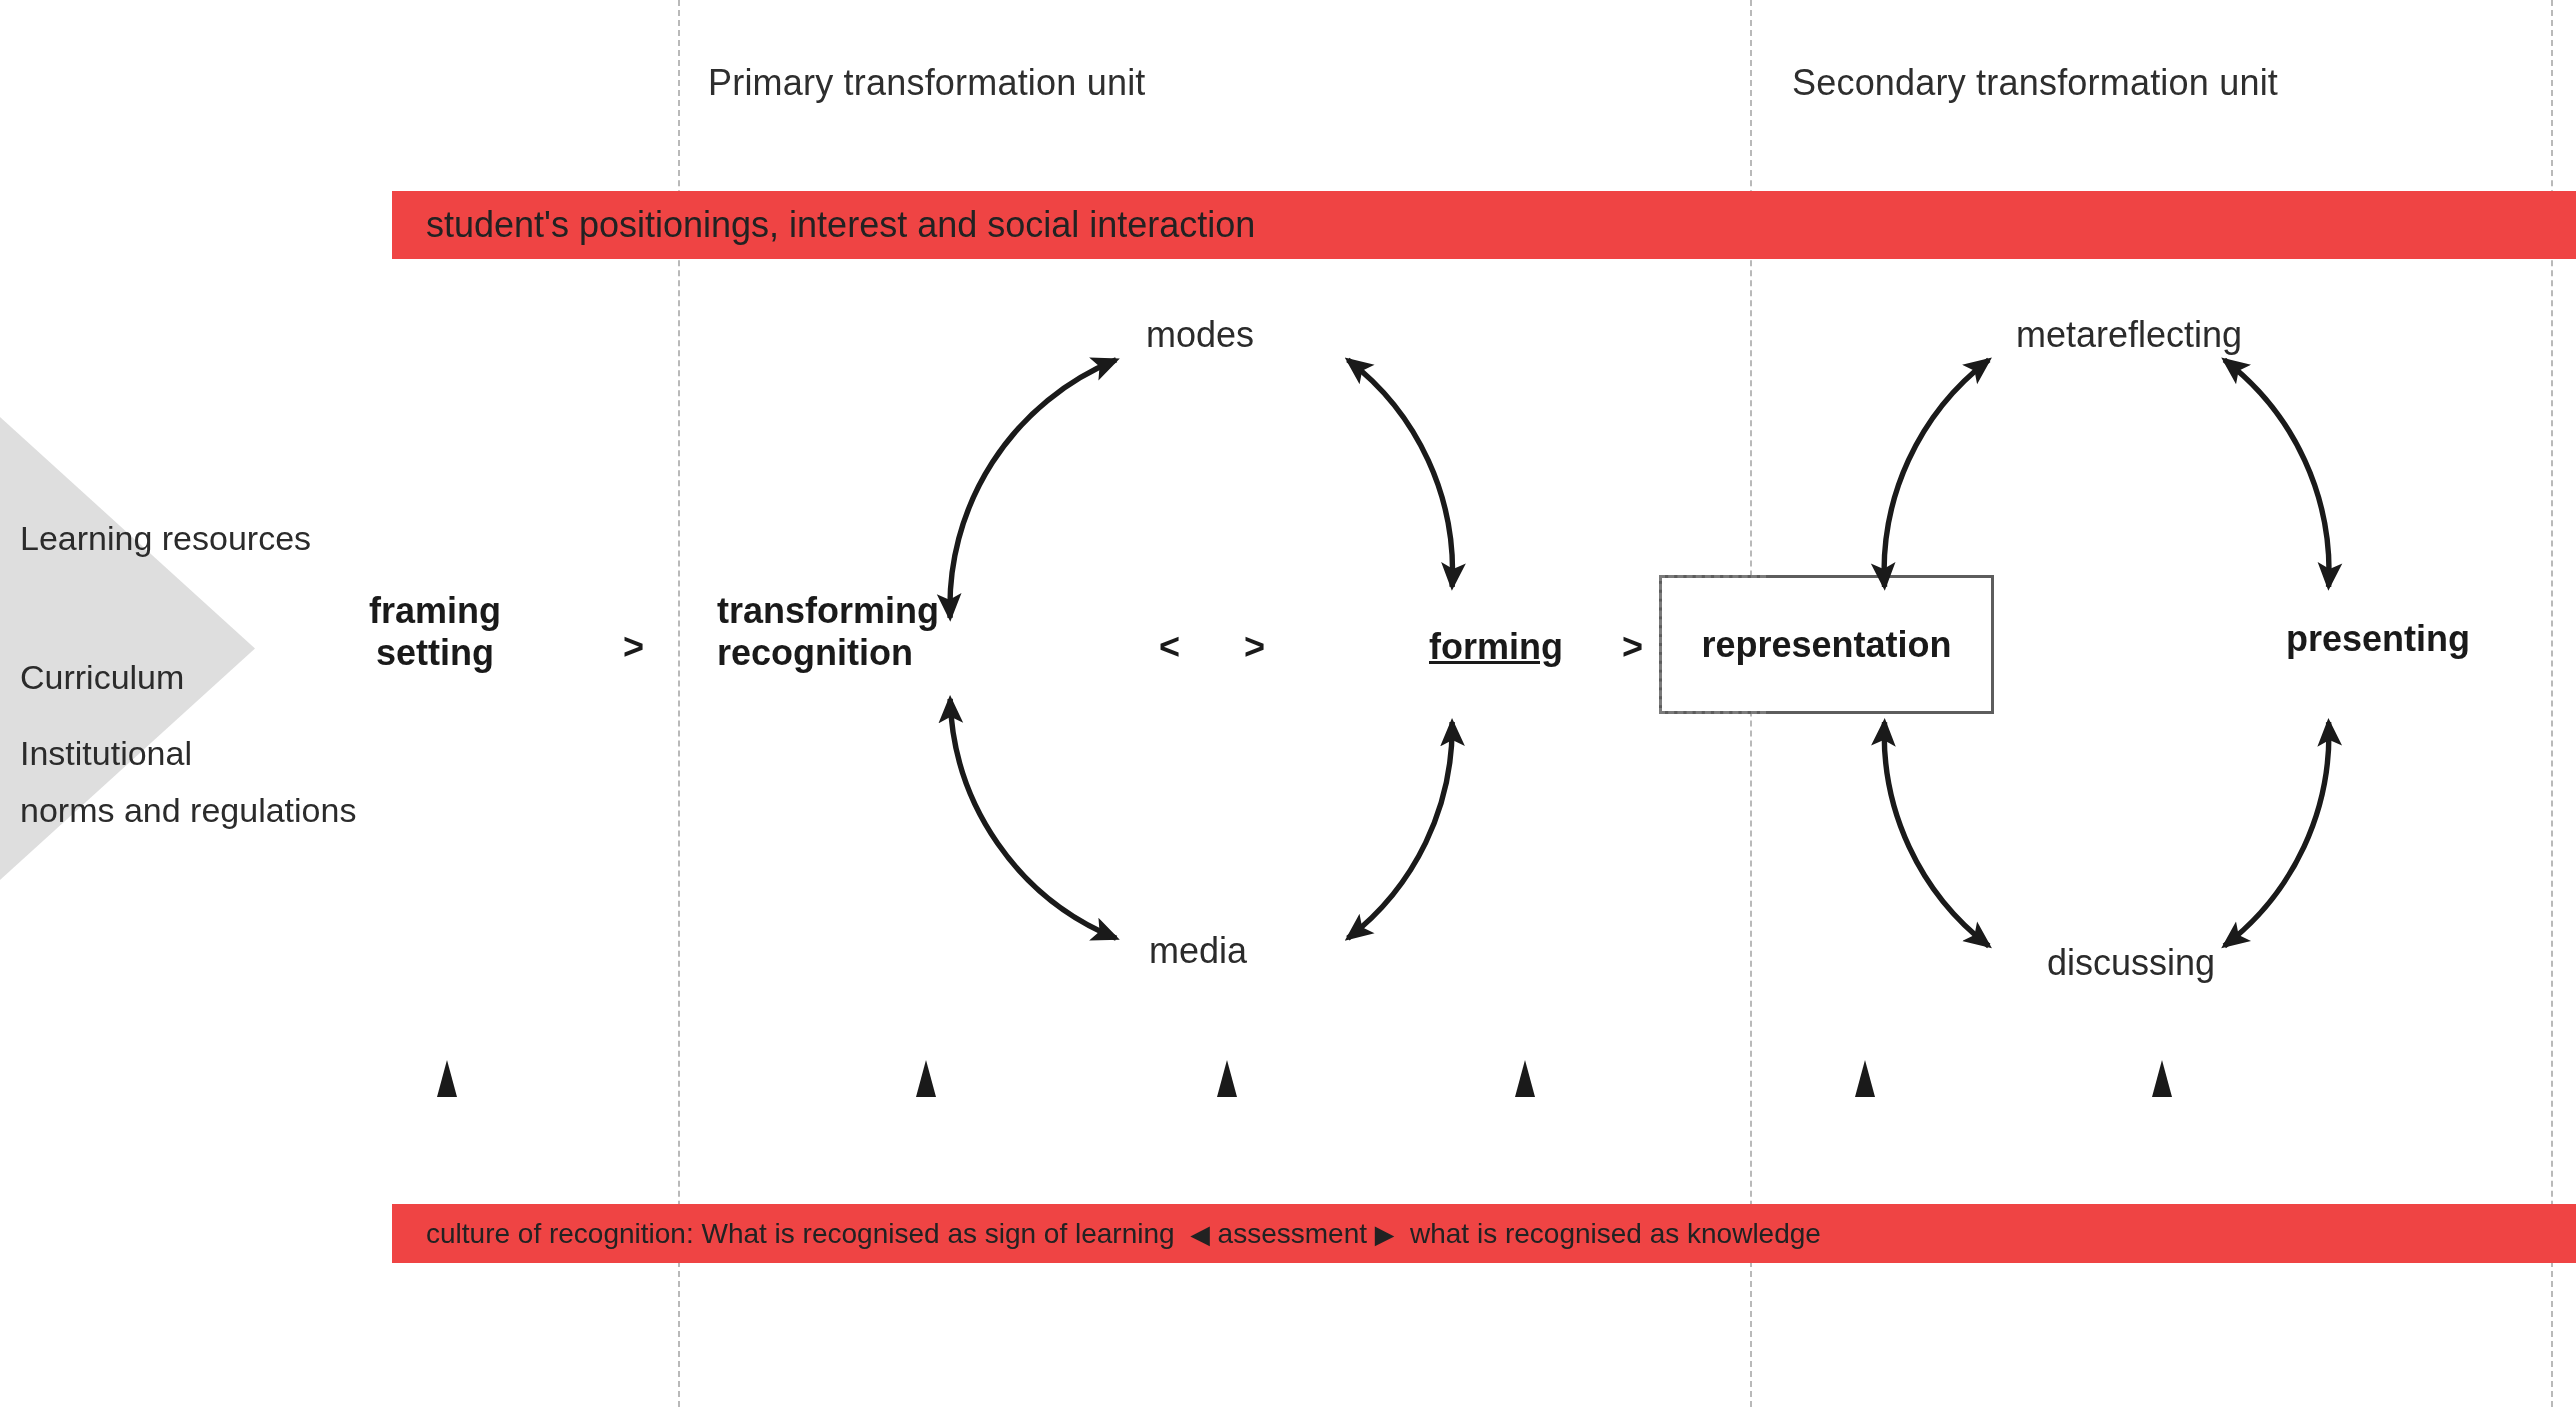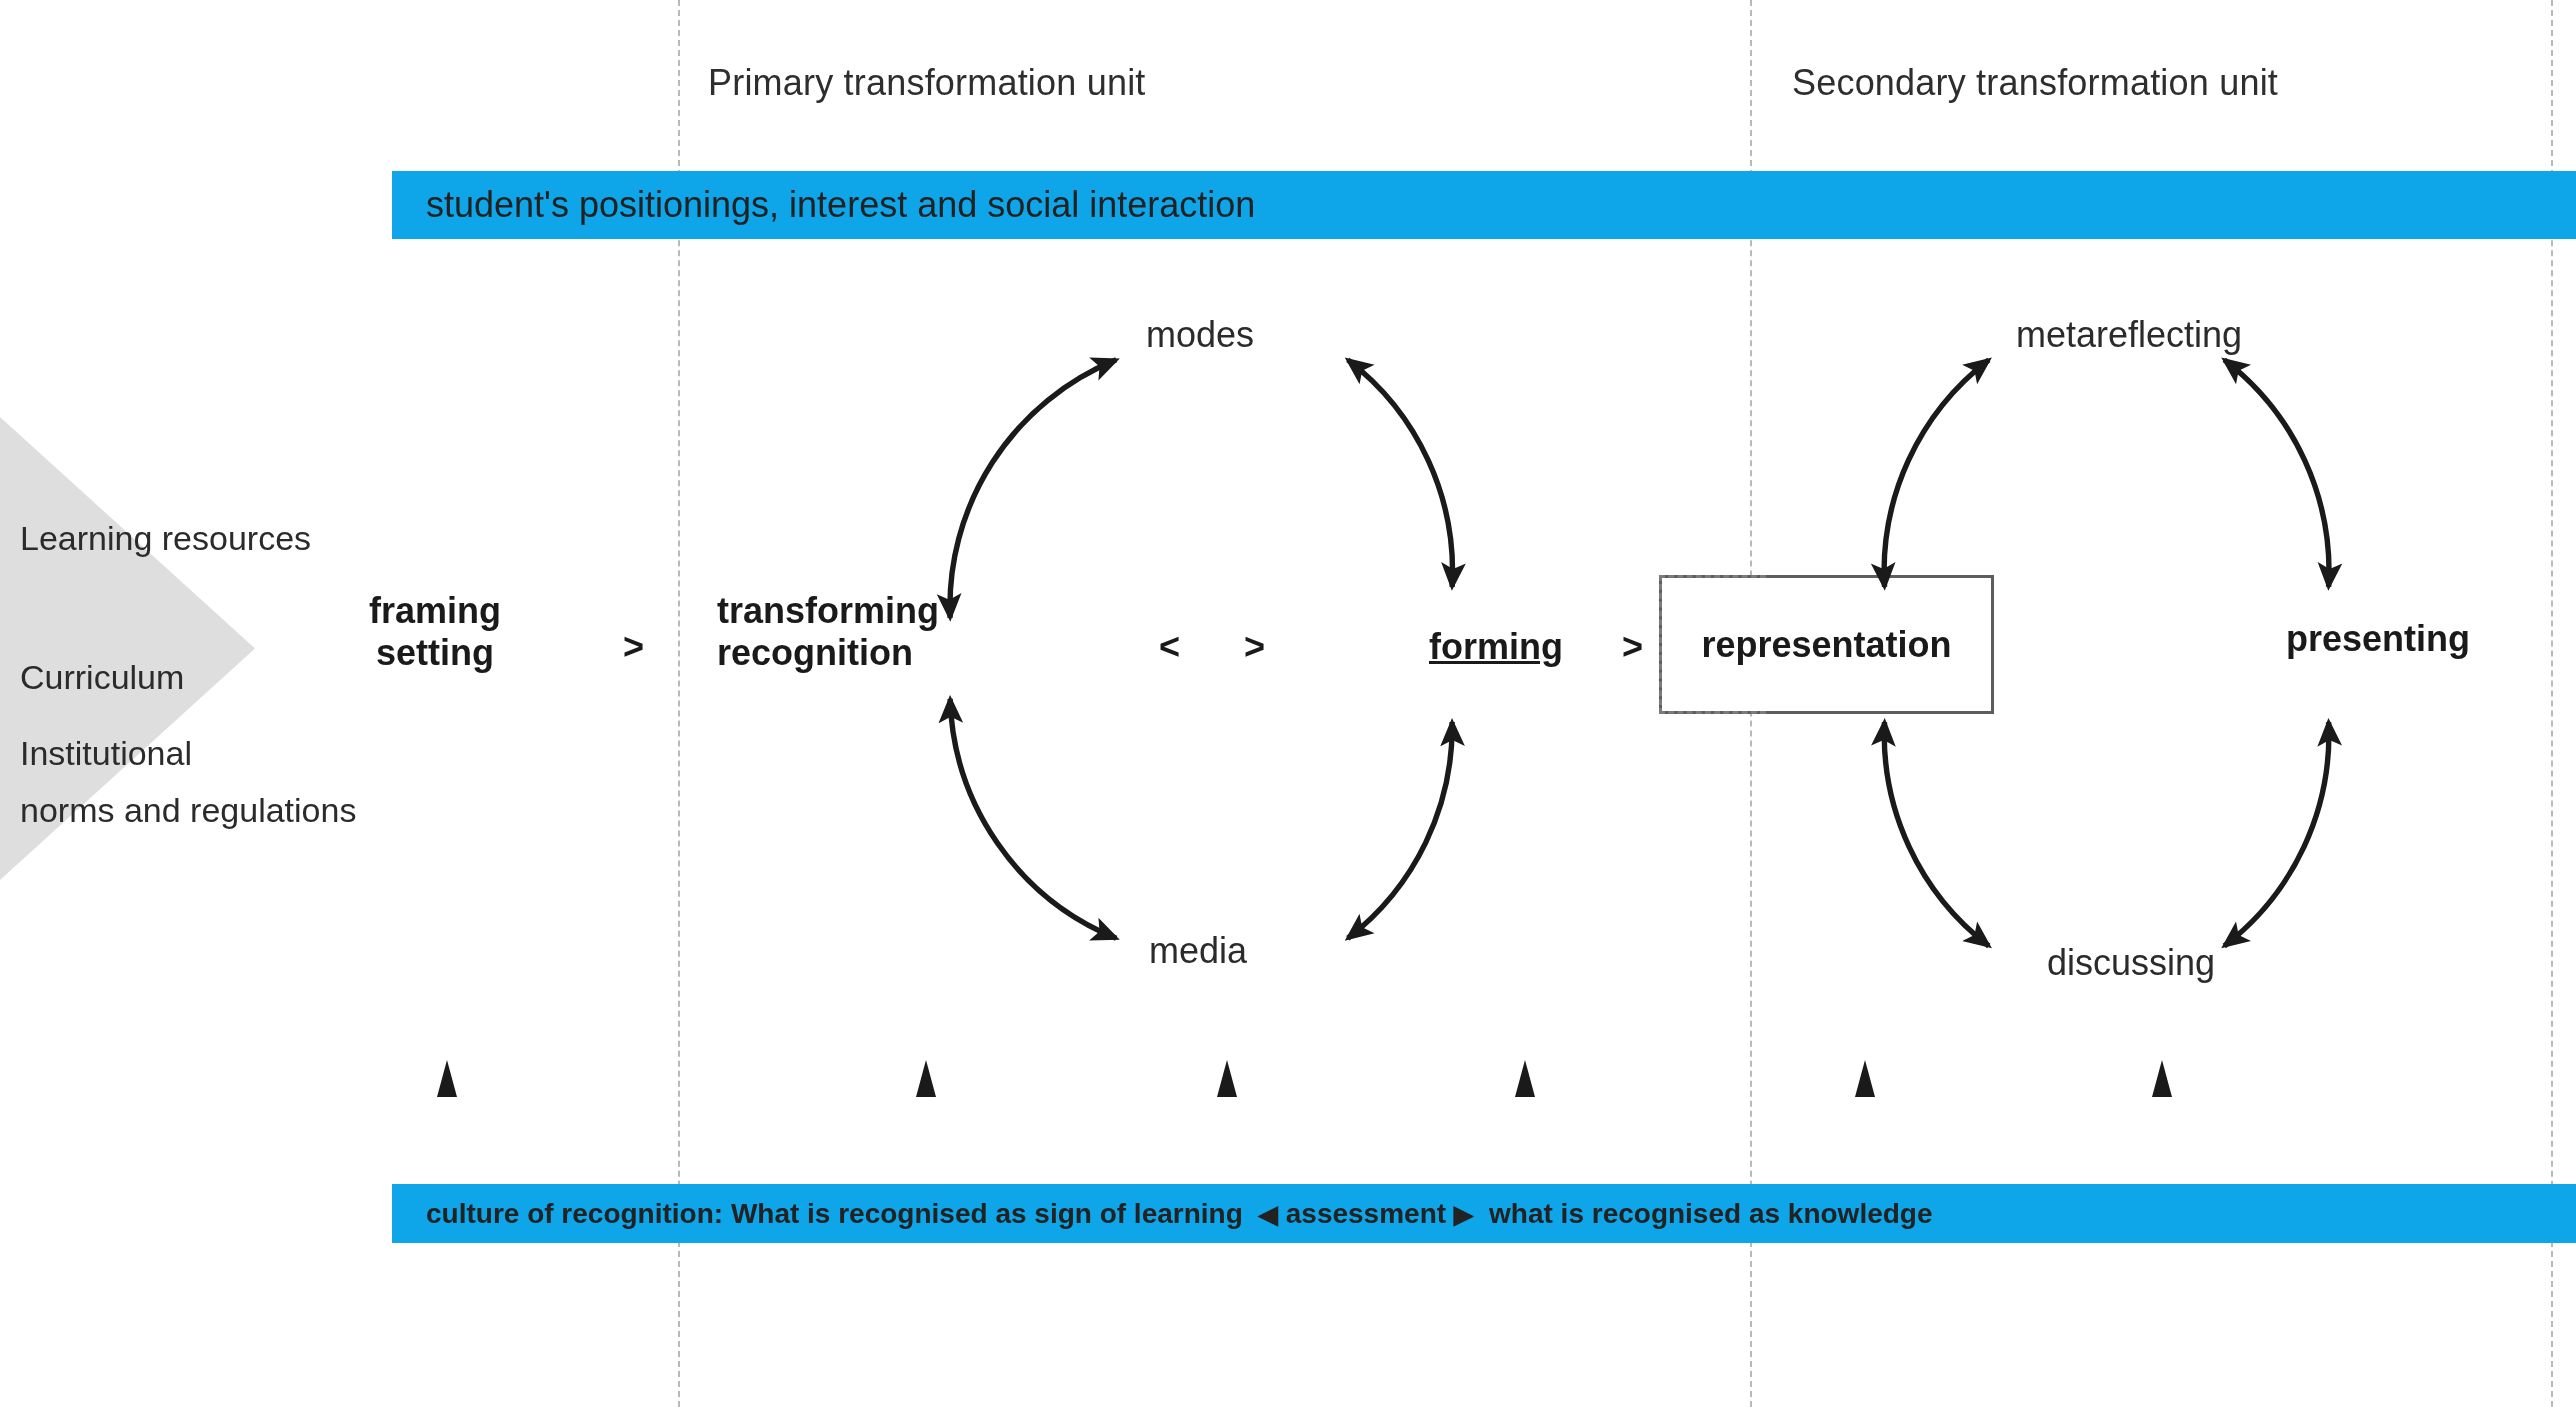--- a/index.html
+++ b/index.html
@@ -31,35 +31,36 @@
     position: absolute;
     font-size: 36px;
     color: #2e2e2e;
     white-space: nowrap;
     letter-spacing: 0.2px;
   }
 
   
   .band {
     position: absolute;
-    background: #0ea5e9;
+    background: #ef4444;
     display: flex;
     align-items: center;
     box-sizing: border-box;
+    margin-top: 20px;
   }
   .band .band-text {
     white-space: nowrap;
     color: #222;
   }
   #band-student  { left: 392px; top: 171px;  width: 2184px; height: 68px;  padding-left: 34px; }
   #band-student .band-text  { font-size: 36px; }
   #band-teacher  { left: 392px; top: 1096px; width: 2184px; height: 63px;  padding-left: 34px; }
   #band-teacher .band-text  { font-size: 34px; }
   #band-culture  { left: 392px; top: 1184px; width: 2184px; height: 59px;  padding-left: 34px; }
-  #band-culture .band-text  { font-size: 28px; font-weight: bold; }
+  #band-culture .band-text  { font-size: 28px; }
   #band-culture .tri-l, #band-culture .tri-r { font-size: 25.5px; }
 
   
   #input-triangle {
     position: absolute;
     left: 0px;
     top: 417px;
     width: 255px;
     height: 463px;
     background: #dedede;

